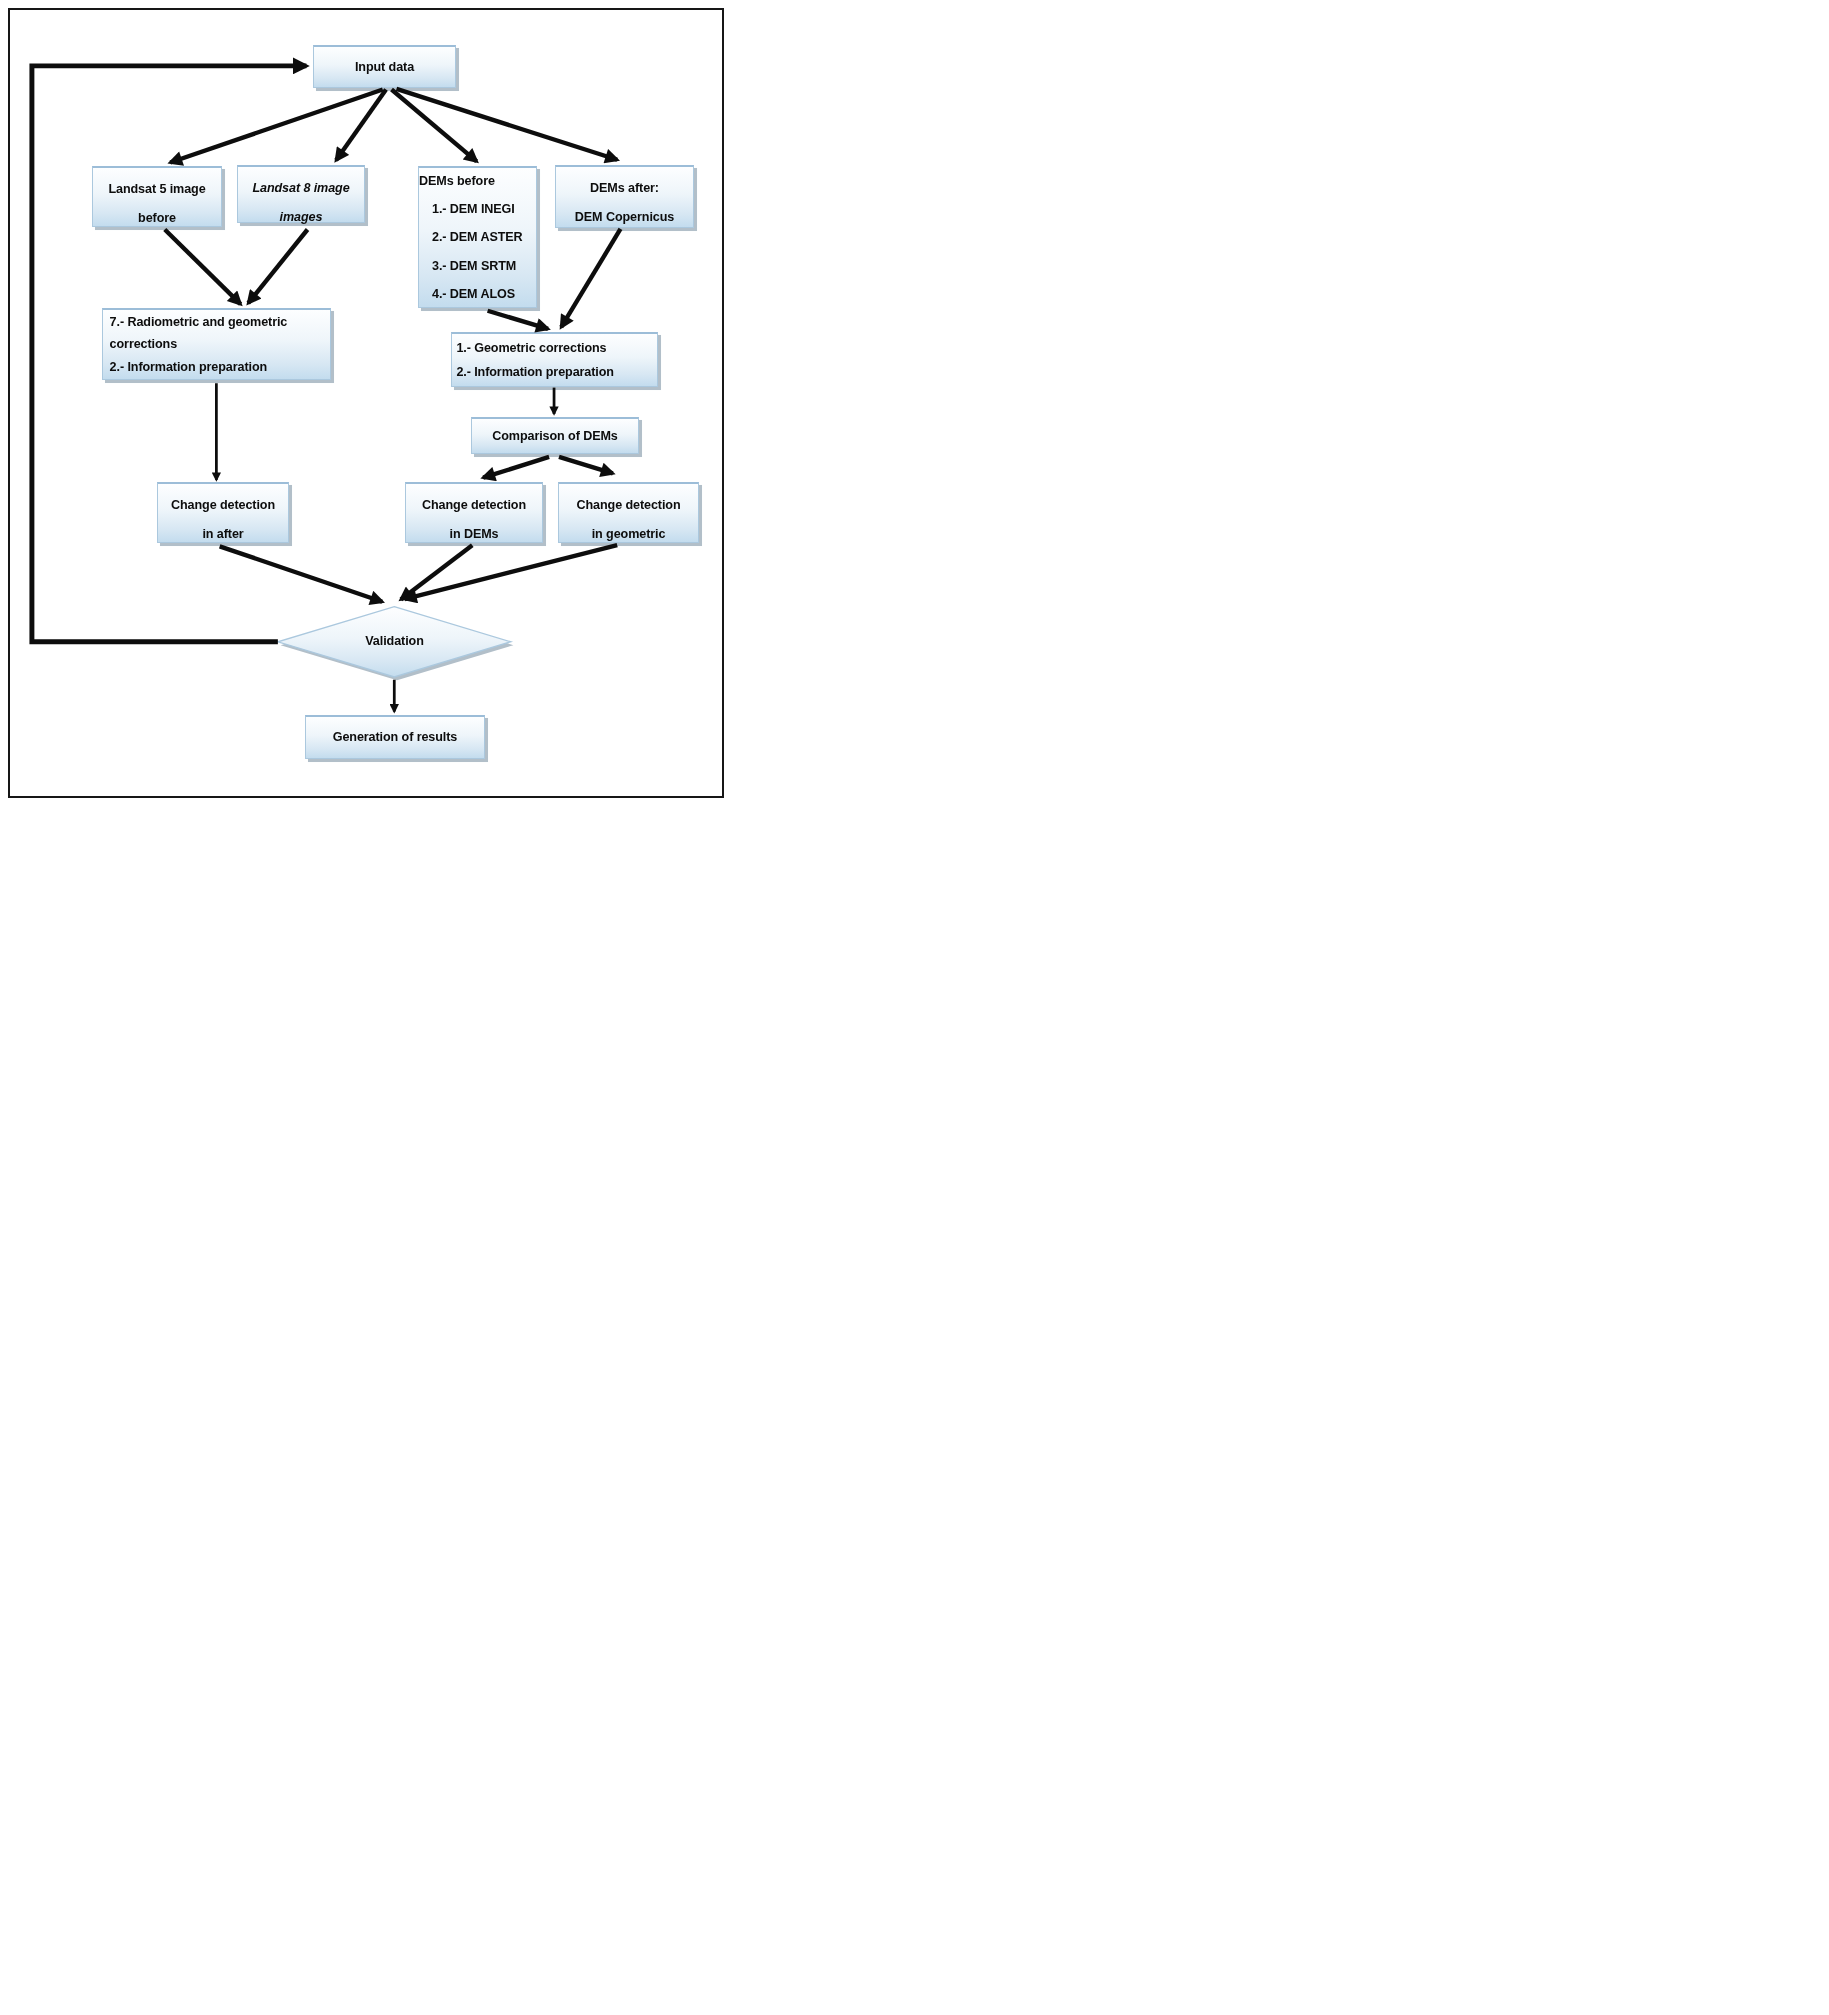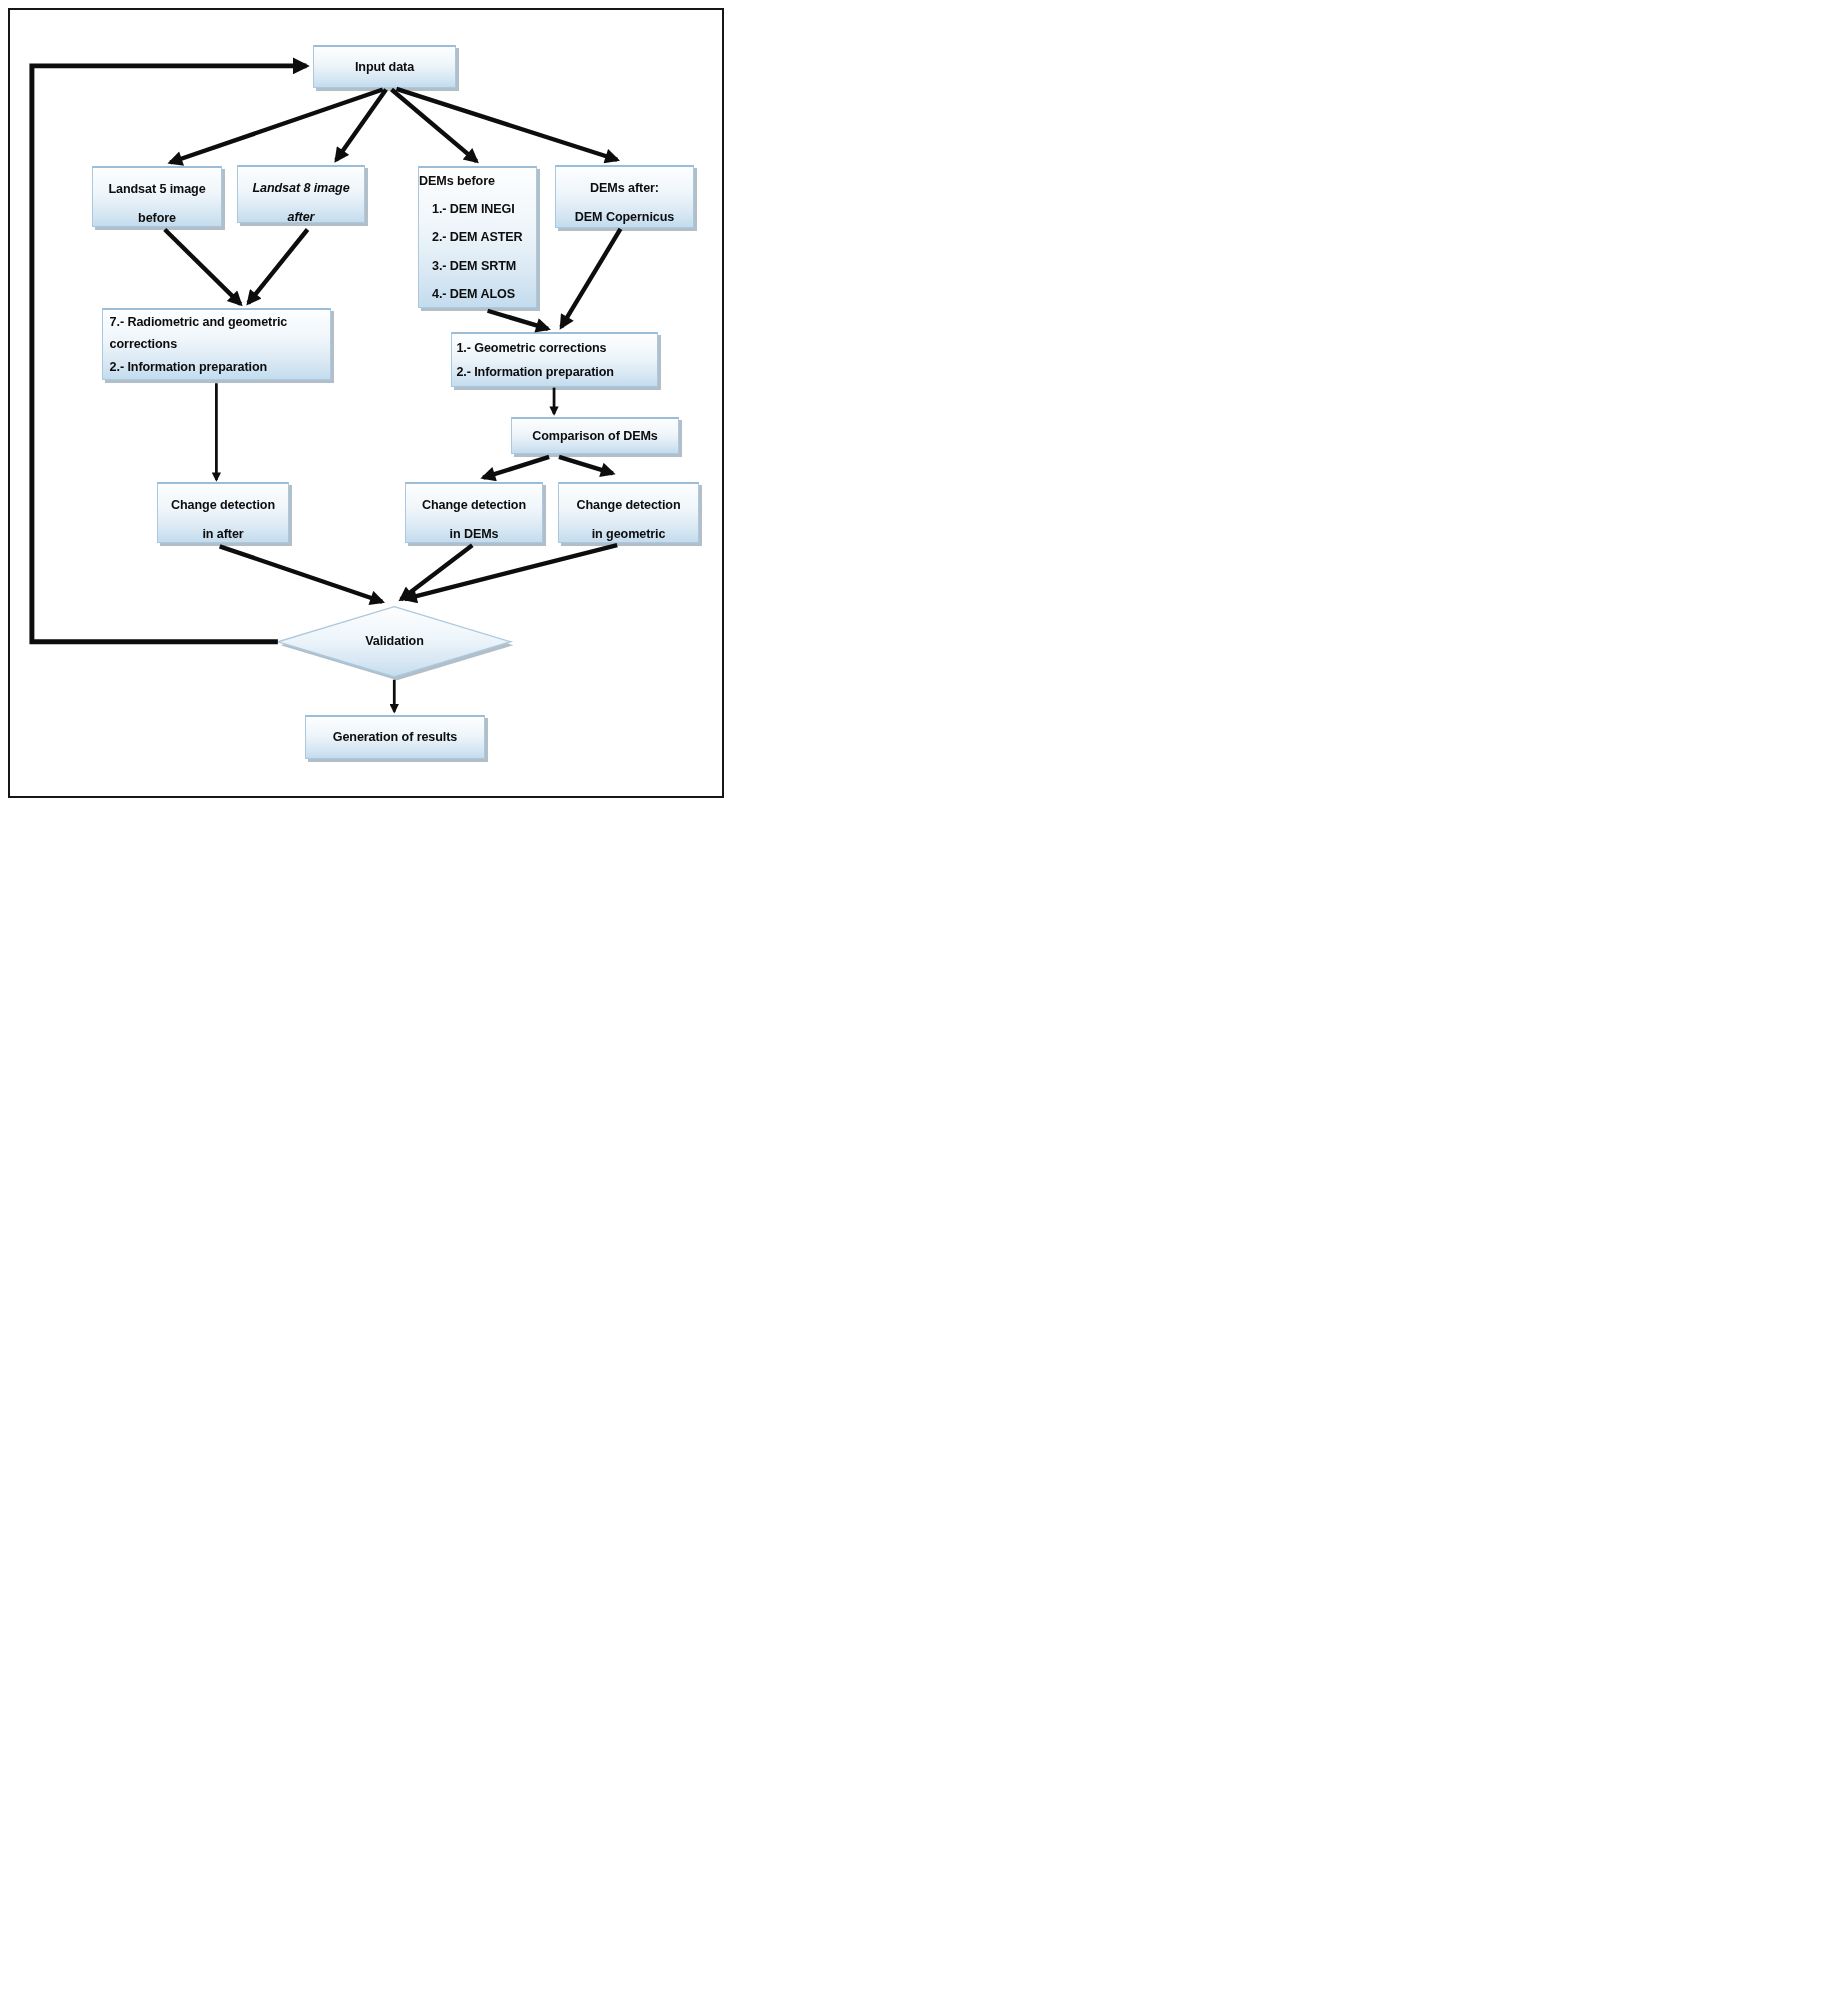--- a/index.html
+++ b/index.html
@@ -19,21 +19,21 @@
   .two-line{padding-top:13.7px;gap:15px;align-items:center;}
   #n-input{left:313px;top:45px;width:143px;height:43px;}
   #n-landsat5{left:92px;top:166px;width:130px;height:61px;}
   #n-landsat8{left:237px;top:165px;width:128px;height:58px;font-style:italic;}
   #n-dems-before{left:418px;top:166px;width:119px;height:142px;padding:5.5px 0;justify-content:space-between;align-items:stretch;}
   #n-dems-before .ln{margin-left:13px;}
   #n-dems-before .ln-title{margin-left:0;text-align:left;}
   #n-dems-after{left:555px;top:165px;width:139px;height:63px;}
   #n-radiometric{left:102px;top:308px;width:229px;height:72px;padding:5px 6.6px;justify-content:space-between;align-items:flex-start;}
   #n-geometric{left:451px;top:332px;width:207px;height:55px;padding:6.6px 4.4px;justify-content:space-between;align-items:flex-start;}
-  #n-comparison{left:471px;top:417px;width:168px;height:37px;margin-left:40px;}
+  #n-comparison{left:471px;top:417px;width:168px;height:37px;}
   #n-cd-images{left:157px;top:482px;width:132px;height:61px;}
   #n-cd-dems{left:405px;top:482px;width:138px;height:61px;}
   #n-cd-landforms{left:558px;top:482px;width:141px;height:61px;}
   #n-results{left:305px;top:715px;width:180px;height:44px;}
   .diamond-label{
     position:absolute;left:278px;top:632px;width:233px;height:18.7px;z-index:4;
     display:flex;align-items:center;justify-content:center;
     color:#0d0d0d;font-weight:700;font-size:12.6px;letter-spacing:-0.1px;
   }
   svg.connectors{position:absolute;left:0;top:0;z-index:3;pointer-events:none;}
@@ -48,21 +48,21 @@
     <div class="ln">Input data</div>
   </div>
 
   <div class="node two-line" id="n-landsat5">
     <div class="ln">Landsat 5 image</div>
     <div class="ln">before</div>
   </div>
 
   <div class="node two-line" id="n-landsat8">
     <div class="ln">Landsat 8 image</div>
-    <div class="ln">after</div>
+    <div class="ln">images</div>
   </div>
 
   <div class="node" id="n-dems-before">
     <div class="ln ln-title">DEMs before</div>
     <div class="ln">1.- DEM INEGI</div>
     <div class="ln">2.- DEM ASTER</div>
     <div class="ln">3.- DEM SRTM</div>
     <div class="ln">4.- DEM ALOS</div>
   </div>
 

